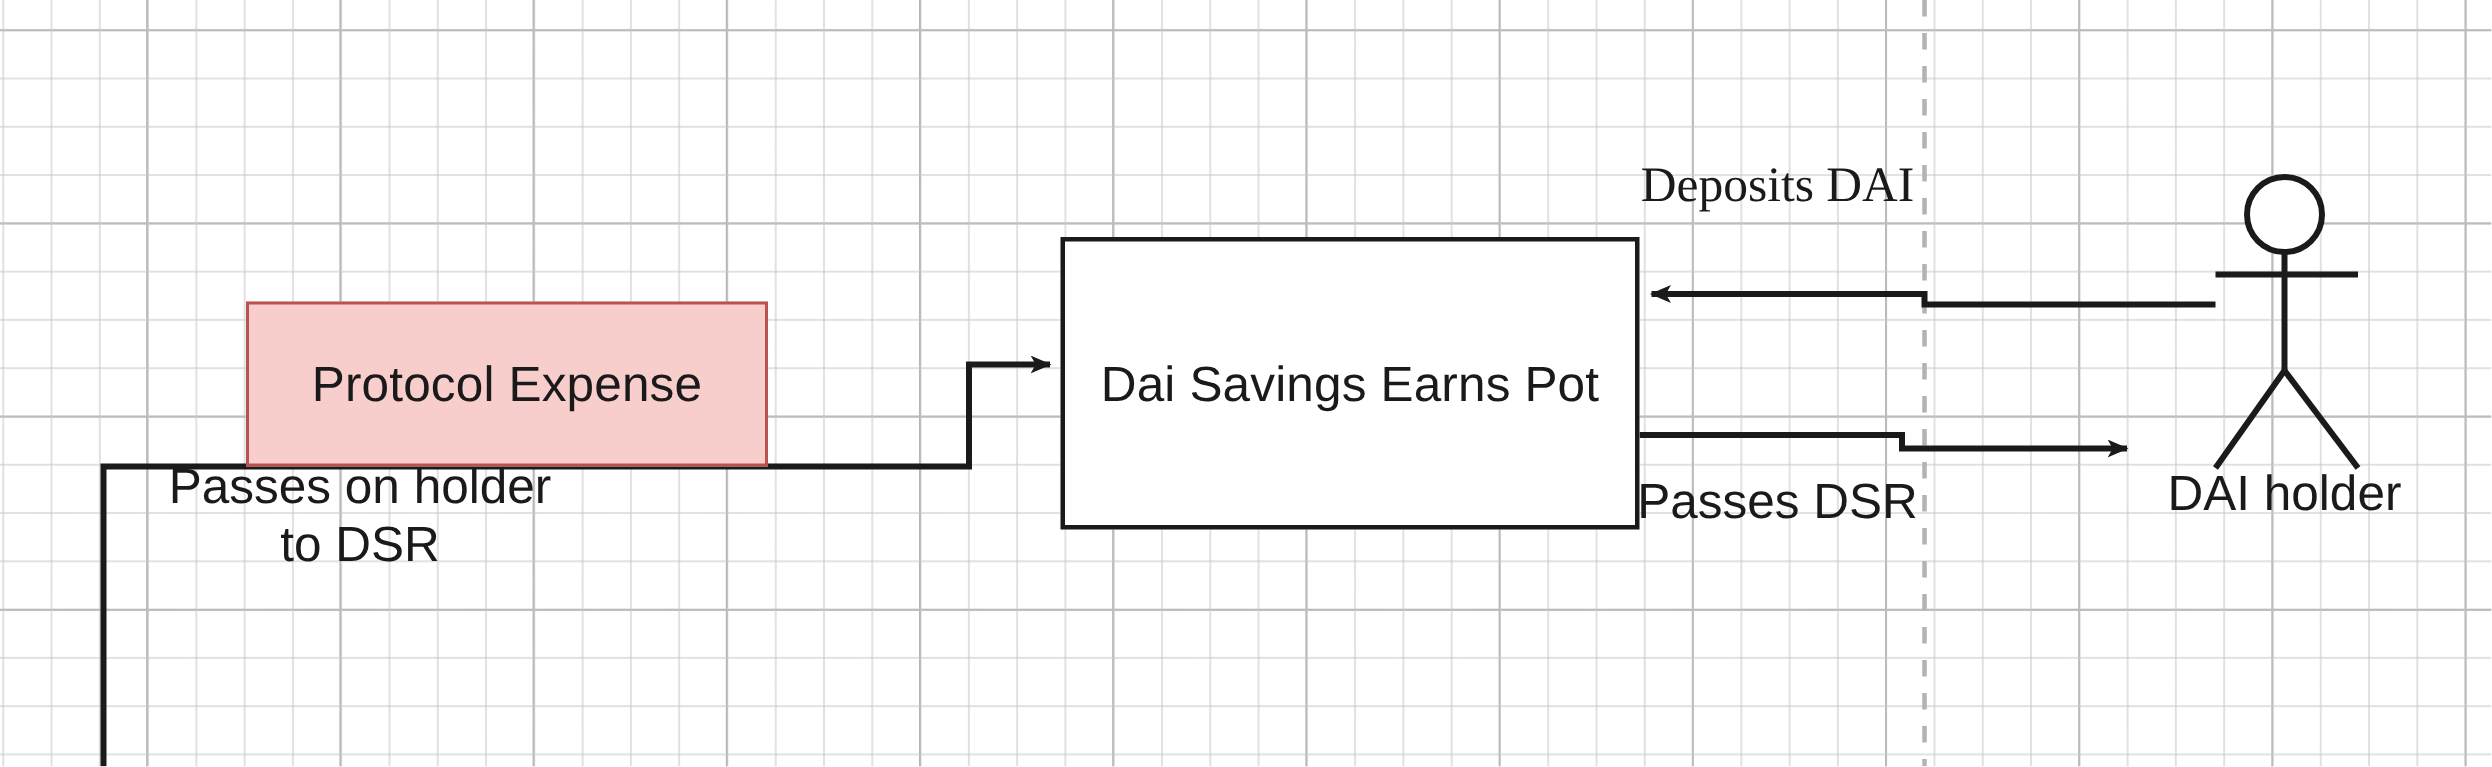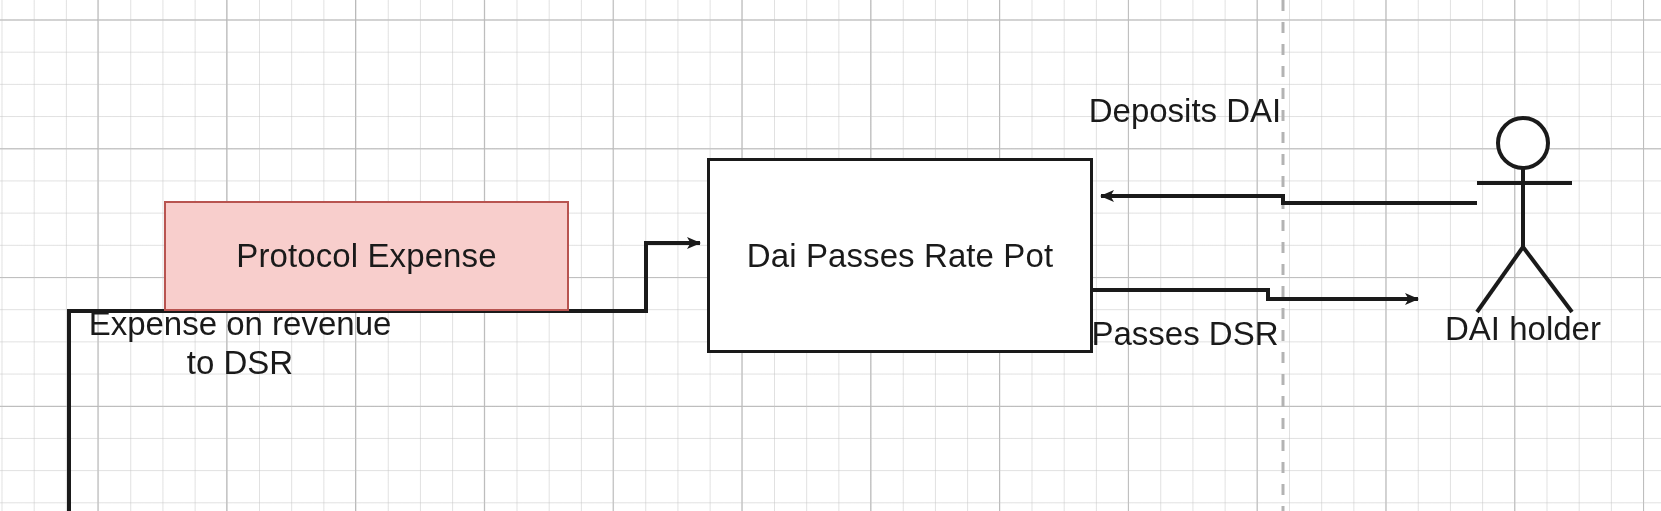--- a/index.html
+++ b/index.html
@@ -50,21 +50,21 @@
   .node-label {
     font-size: 33px;
     color: #1a1a1a;
     line-height: 1.15;
     letter-spacing: 0.1px;
     white-space: nowrap;
   }
   #protocol-expense {
     left: 164px;
     top: 201px;
-    width: 405px;
+    width: 348px;
     height: 110px;
     background: #f8cecc;
     border: 2px solid #b85450;
     align-items: center;
   }
   #dai-savings-rate-pot {
     left: 707px;
     top: 158px;
     width: 386px;
     height: 195px;
@@ -79,22 +79,23 @@
     white-space: pre-line;
     text-align: center;
   }
   #label-passes-on-revenue {
     left: 60px;
     top: 305px;
     width: 360px;
   }
   #label-deposits-dai {
     left: 1040px;
-    top: 92px;
+    top: 105px;
     width: 290px;
+    font-family: Liberation Serif, serif;
   }
   #label-earns-dsr {
     left: 1040px;
     top: 315px;
     width: 290px;
   }
   #label-dai-holder {
     left: 1383px;
     top: 310px;
     width: 280px;
@@ -129,32 +130,32 @@
     <path d="M1477,203 L1283,203 L1283,196 L1101,196" fill="none" stroke="#1a1a1a" stroke-width="4" marker-end="url(#arrow-end)"></path>
 
     <path d="M1093,290 L1268,290 L1268,299 L1418,299" fill="none" stroke="#1a1a1a" stroke-width="4" marker-end="url(#arrow-end)"></path>
   </svg>
 
   <div class="node" id="protocol-expense">
     <span class="node-label">Protocol Expense</span>
   </div>
 
   <div class="node" id="dai-savings-rate-pot">
-    <span class="node-label">Dai Passes Rate Pot</span>
+    <span class="node-label">Dai Savings Earns Pot</span>
   </div>
 
   <svg id="actor-dai-holder" viewBox="0 0 130 220" xmlns="http://www.w3.org/2000/svg">
     <circle cx="63" cy="38" r="25" fill="#ffffff" stroke="#1a1a1a" stroke-width="4"></circle>
     <line x1="63" y1="63" x2="63" y2="142" stroke="#1a1a1a" stroke-width="4"></line>
     <line x1="17" y1="78" x2="112" y2="78" stroke="#1a1a1a" stroke-width="4"></line>
     <line x1="63" y1="142" x2="17" y2="207" stroke="#1a1a1a" stroke-width="4"></line>
     <line x1="63" y1="142" x2="112" y2="207" stroke="#1a1a1a" stroke-width="4"></line>
   </svg>
 
-  <div class="edge-label" id="label-passes-on-revenue">Expense on revenue
+  <div class="edge-label" id="label-passes-on-revenue">Passes on holder
 to DSR</div>
 
   <div class="edge-label" id="label-deposits-dai">Deposits DAI</div>
 
   <div class="edge-label" id="label-earns-dsr">Passes DSR</div>
 
   <div class="edge-label" id="label-dai-holder">DAI holder</div>
 
 </div>
 

